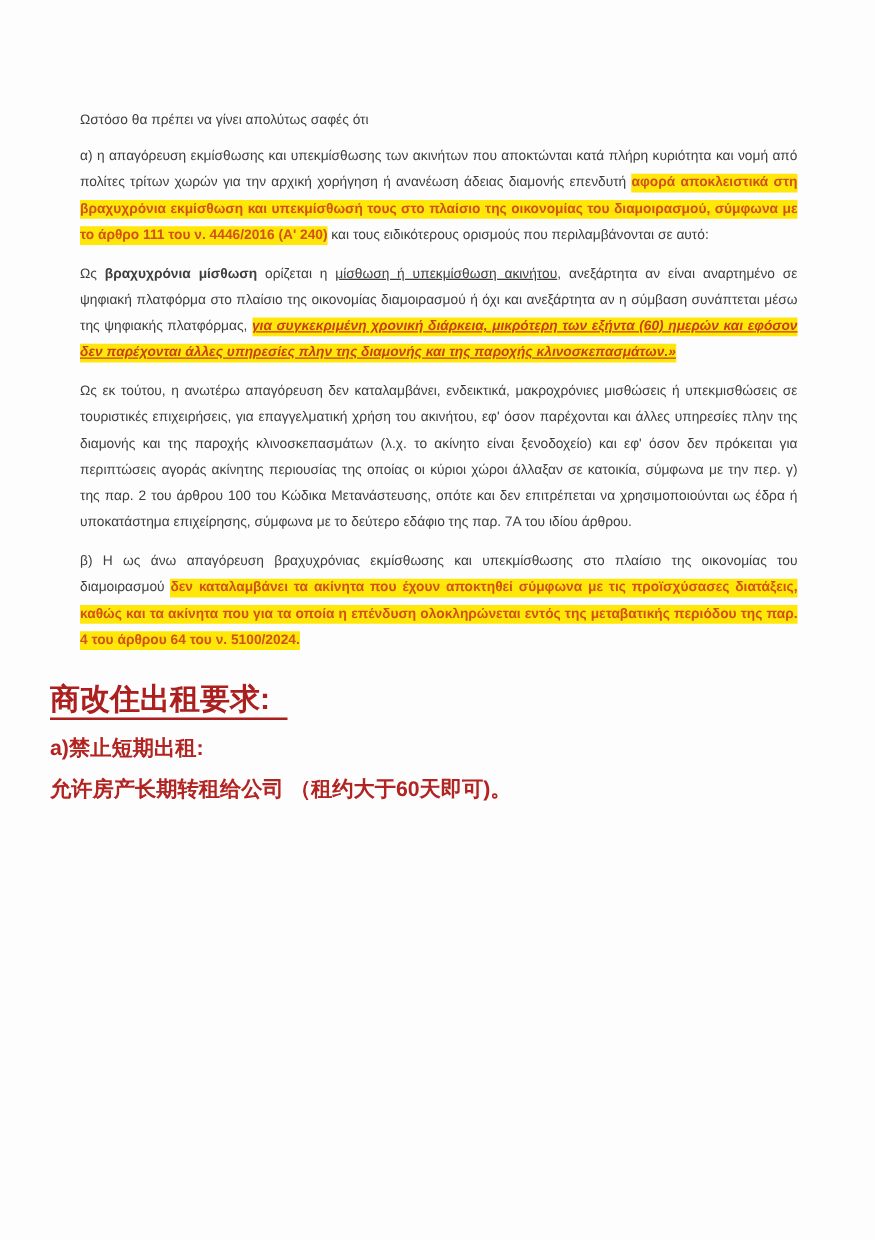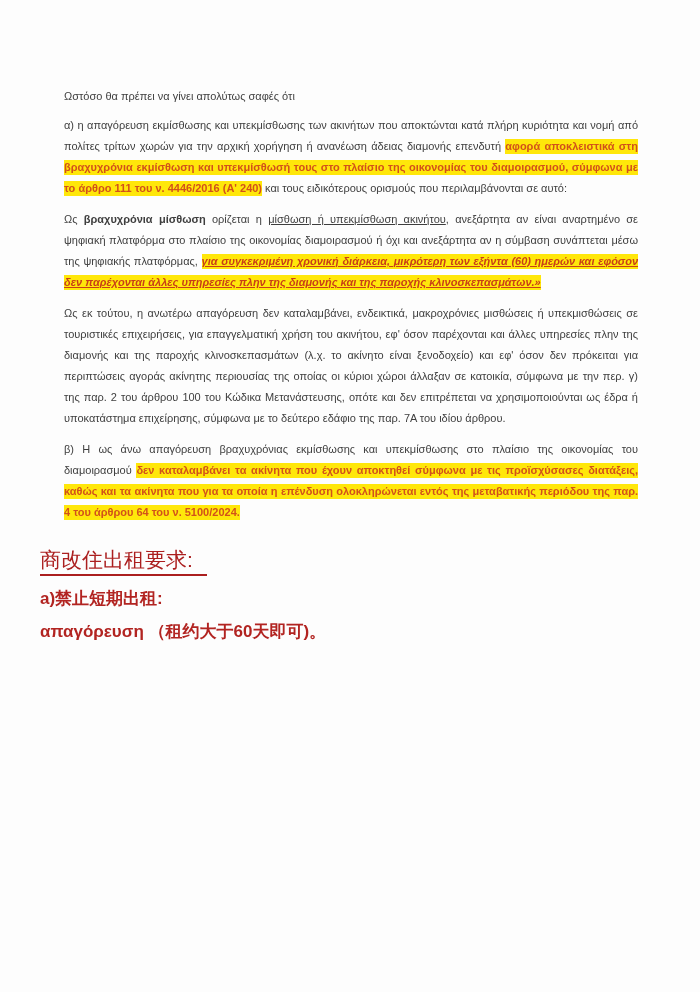--- a/index.html
+++ b/index.html
@@ -53,22 +53,22 @@
     margin-left: 40px;
     margin-right: 40px;
     color: var(--cn-red, #b22421);
     font-weight: 700;
     font-size: 17px;
     line-height: 33px;
   }
   .cn-heading {
     display: inline-block;
     margin: 0 0 6px 0;
-    font-size: 21px;
-    font-weight: 400;
+    font-size: 24px;
+    font-weight: 700;
     color: var(--cn-heading-red, #ab1f1f);
     border-bottom: 2.5px solid var(--cn-heading-red, #ab1f1f);
     padding-right: 14px;
     padding-bottom: 2px;
     line-height: 24px;
   }
   .cn-label { margin: 0; }
   .cn-body  { margin: 0; }
 </style>
 </head>
@@ -80,16 +80,16 @@
       <p class="gpara"><span class="seg-n">α) η απαγόρευση εκμίσθωσης και υπεκμίσθωσης των ακινήτων που αποκτώνται κατά πλήρη κυριότητα και νομή από πολίτες τρίτων χωρών για την αρχική χορήγηση ή ανανέωση άδειας διαμονής επενδυτή </span><span class="seg-hb">αφορά αποκλειστικά στη βραχυχρόνια εκμίσθωση και υπεκμίσθωσή τους στο πλαίσιο της οικονομίας του διαμοιρασμού, σύμφωνα με το άρθρο 111 του ν. 4446/2016 (Α' 240)</span><span class="seg-n"> και τους ειδικότερους ορισμούς που περιλαμβάνονται σε αυτό:</span></p>
       <p class="gpara"><span class="seg-n">Ως </span><span class="seg-b">βραχυχρόνια μίσθωση</span><span class="seg-n"> ορίζεται η </span><span class="seg-u">μίσθωση ή υπεκμίσθωση ακινήτου</span><span class="seg-n">, ανεξάρτητα αν είναι αναρτημένο σε ψηφιακή πλατφόρμα στο πλαίσιο της οικονομίας διαμοιρασμού ή όχι και ανεξάρτητα αν η σύμβαση συνάπτεται μέσω της ψηφιακής πλατφόρμας, </span><span class="seg-hi">για συγκεκριμένη χρονική διάρκεια, μικρότερη των εξήντα (60) ημερών και εφόσον δεν παρέχονται άλλες υπηρεσίες πλην της διαμονής και της παροχής κλινοσκεπασμάτων.»</span></p>
       <p class="gpara"><span class="seg-n">Ως εκ τούτου, η ανωτέρω απαγόρευση δεν καταλαμβάνει, ενδεικτικά, μακροχρόνιες μισθώσεις ή υπεκμισθώσεις σε τουριστικές επιχειρήσεις, για επαγγελματική χρήση του ακινήτου, εφ' όσον παρέχονται και άλλες υπηρεσίες πλην της διαμονής και της παροχής κλινοσκεπασμάτων (λ.χ. το ακίνητο είναι ξενοδοχείο) και εφ' όσον δεν πρόκειται για περιπτώσεις αγοράς ακίνητης περιουσίας της οποίας οι κύριοι χώροι άλλαξαν σε κατοικία, σύμφωνα με την περ. γ) της παρ. 2 του άρθρου 100 του Κώδικα Μετανάστευσης, οπότε και δεν επιτρέπεται να χρησιμοποιούνται ως έδρα ή υποκατάστημα επιχείρησης, σύμφωνα με το δεύτερο εδάφιο της παρ. 7Α του ιδίου άρθρου.</span></p>
       <p class="gpara"><span class="seg-n">β) Η ως άνω απαγόρευση βραχυχρόνιας εκμίσθωσης και υπεκμίσθωσης στο πλαίσιο της οικονομίας του διαμοιρασμού </span><span class="seg-hb">δεν καταλαμβάνει τα ακίνητα που έχουν αποκτηθεί σύμφωνα με τις προϊσχύσασες διατάξεις, καθώς και τα ακίνητα που για τα οποία η επένδυση ολοκληρώνεται εντός της μεταβατικής περιόδου της παρ. 4 του άρθρου 64 του ν. 5100/2024.</span></p>
     </section>
 
   <section class="chinese">
     <h2 class="cn-heading">商改住出租要求: </h2>
     <div id="cn-blocks">
         <p class="cn-label">a)禁止短期出租:</p>
-        <p class="cn-body">απαγόρευση （租约大于60天即可)。</p>
+        <p class="cn-body">允许房产长期转租给公司 （租约大于60天即可)。</p>
       </div>
   </section>
 </div>
 
 </body></html>

